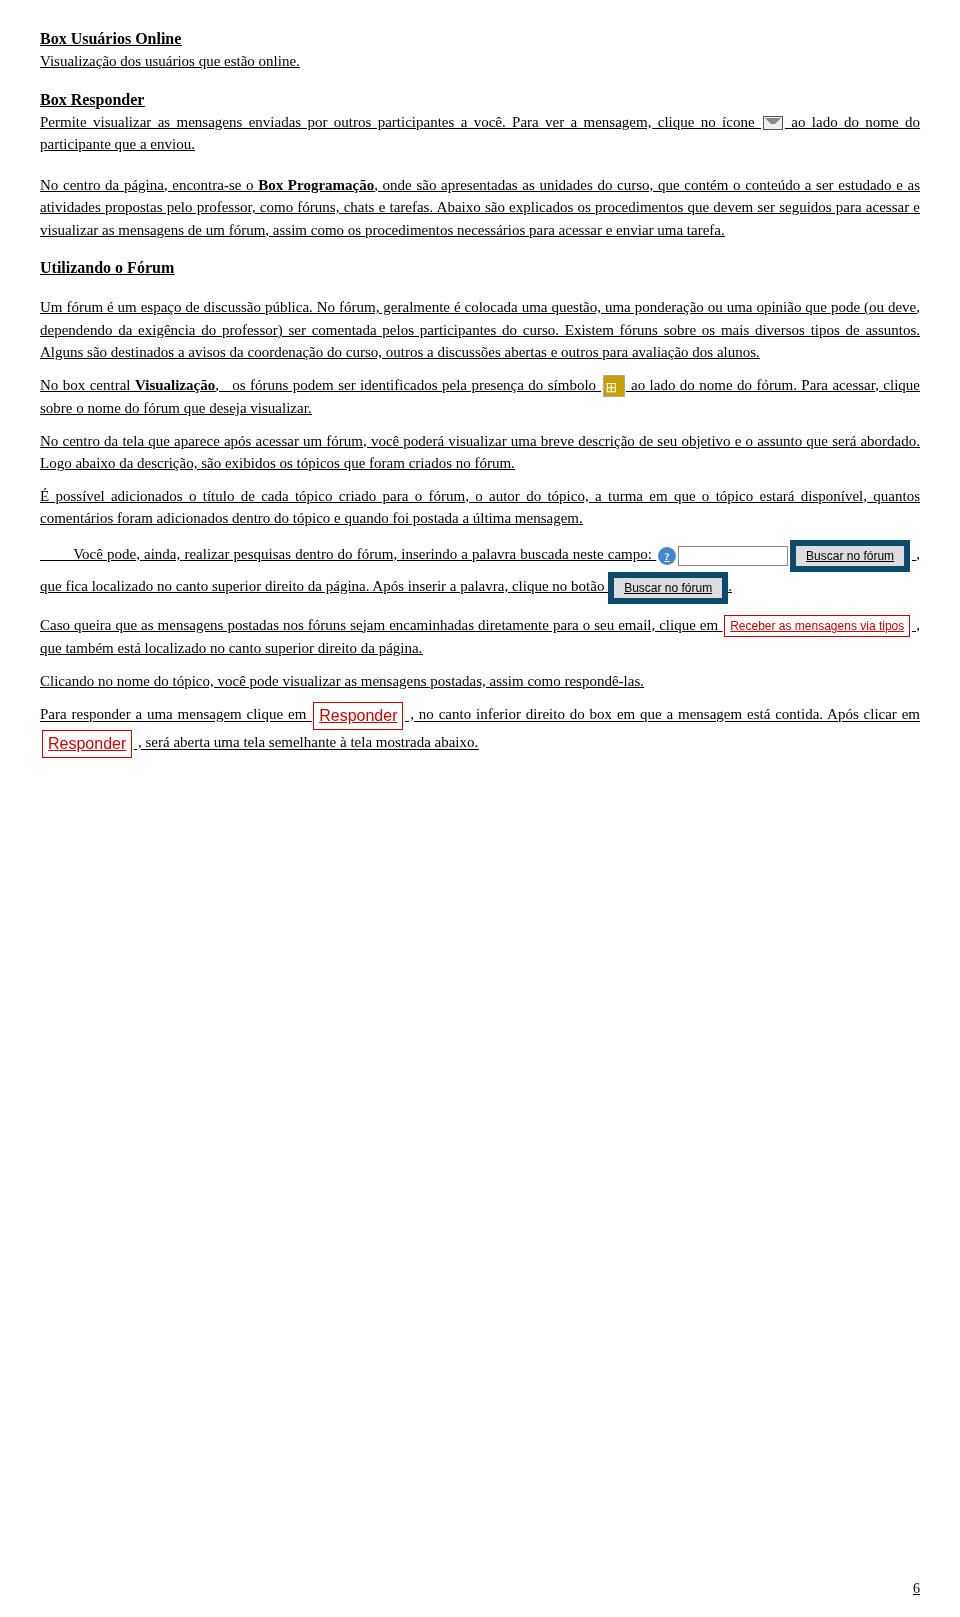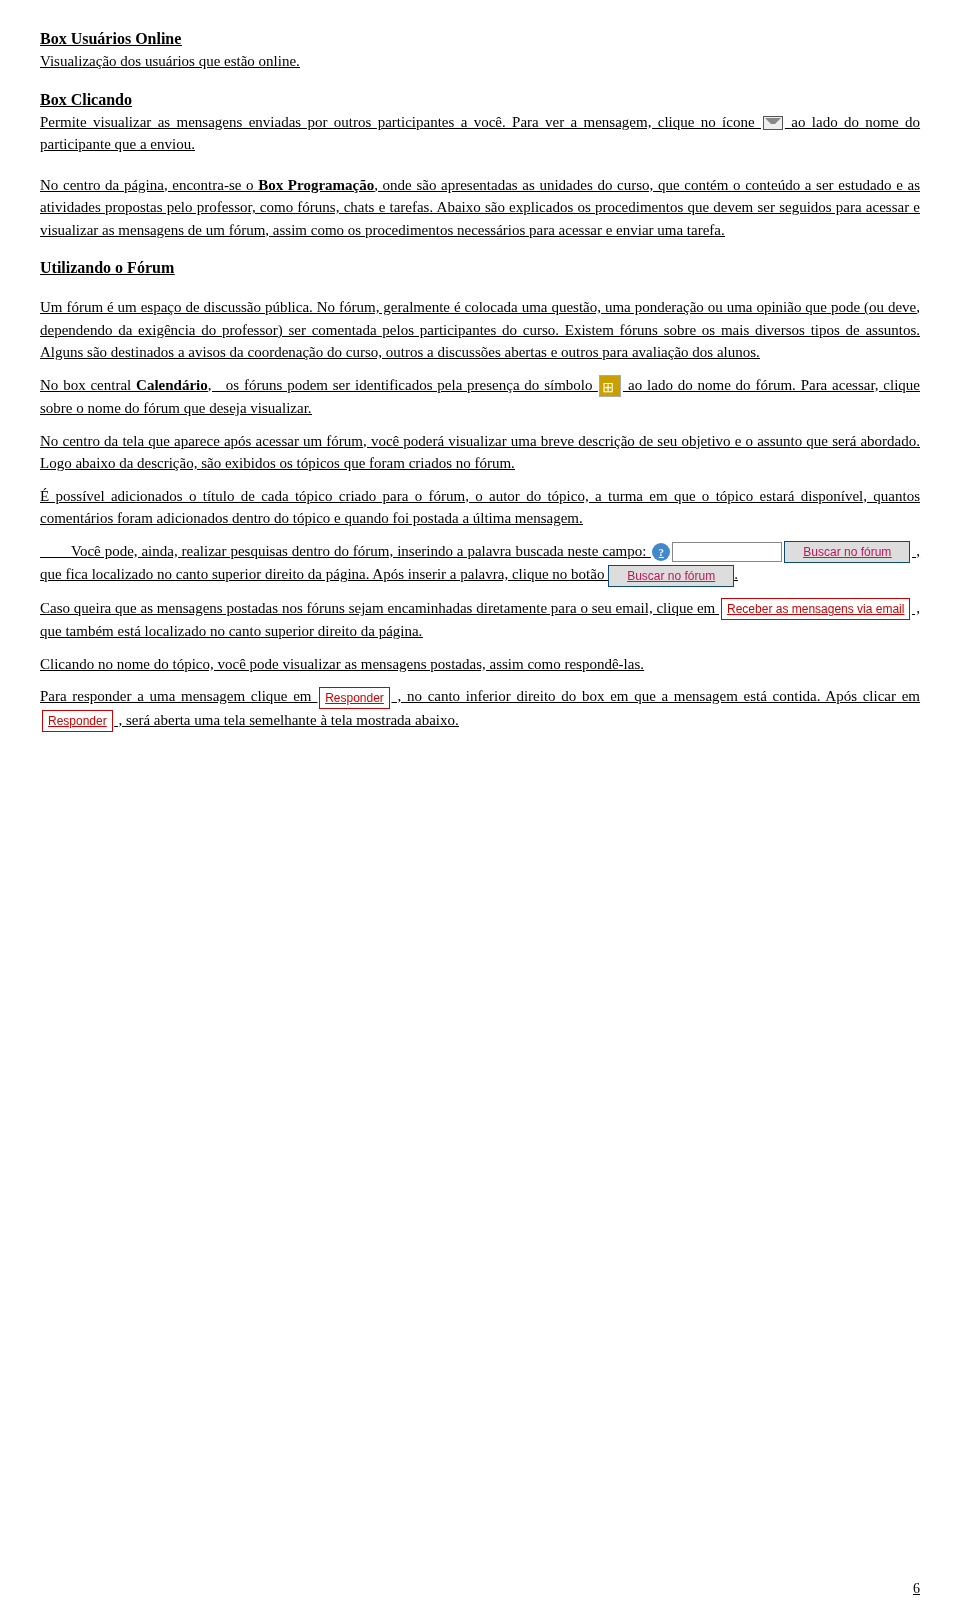--- a/index.html
+++ b/index.html
@@ -83,45 +83,45 @@
     .search-input-mock {
       display: inline-block;
       width: 110px;
       height: 20px;
       border: 1px solid #888;
       background: #fff;
       vertical-align: middle;
     }
     .search-btn {
       display: inline-block;
-      padding: 1px 18px;
-      border: 1px solid #0c4a6e;
+      padding: 1px 10px;
+      border: 6px solid #0c4a6e;
       background: #ddd;
       font-size: 12px;
       font-family: Arial, sans-serif;
       vertical-align: middle;
-      color: #be185d;
+      color: #000000;
     }
     .receive-email-btn {
       display: inline-block;
       padding: 1px 5px;
       border: 1px solid #cc0000;
       background: #fff;
       font-size: 12px;
       font-family: Arial, sans-serif;
       color: #cc0000;
       vertical-align: middle;
       margin: 0 2px;
     }
     .reply-btn {
       display: inline-block;
       padding: 1px 5px;
       border: 1px solid #cc0000;
       background: #fff;
-      font-size: 12px;
+      font-size: 16px;
       font-family: Arial, sans-serif;
       color: #cc0000;
       vertical-align: middle;
       margin: 0 2px;
     }
     .page-number {
       position: fixed;
       bottom: 20px;
       right: 40px;
       font-size: 14px;
@@ -133,62 +133,62 @@
 <body>
 
 <div>
 
   <div class="section">
     <h2>Box Usuários Online</h2>
     <p>Visualização dos usuários que estão online.</p>
   </div>
 
   <div class="section">
-    <h2>Box Clicando</h2>
+    <h2>Box Responder</h2>
     <p>
       <span>Permite visualizar as mensagens enviadas por outros participantes a você. Para ver a mensagem, clique no ícone</span>
       <span class="email-icon"></span>
       <span>ao lado do nome do participante que a enviou.</span>
     </p>
   </div>
 
   <div class="section">
     <p>
       No centro da página, encontra-se o <span class="bold">Box Programação</span>, onde são apresentadas as unidades do curso, que contém o conteúdo a ser estudado e as atividades propostas pelo professor, como fóruns, chats e tarefas. Abaixo são explicados os procedimentos que devem ser seguidos para acessar e visualizar as mensagens de um fórum, assim como os procedimentos  necessários para acessar e enviar uma tarefa.
     </p>
   </div>
 
   <div class="section">
     <h2>Utilizando o Fórum</h2>
     <br>
     <p>
       Um fórum é um espaço de discussão pública. No fórum, geralmente é colocada uma questão, uma ponderação ou uma opinião que pode (ou <u>deve</u>, dependendo da exigência do professor) ser comentada pelos participantes do curso. Existem fóruns sobre os mais diversos tipos de assuntos. Alguns são destinados a avisos da coordenação do curso, outros a discussões abertas e outros para avaliação dos alunos.
     </p>
     <p>
-      No box central <span class="bold">Calendário</span>,&nbsp;&nbsp; os fóruns podem ser identificados pela presença do símbolo <span class="forum-icon"></span> ao lado do nome do fórum. Para acessar, clique sobre o nome do fórum que deseja visualizar.
+      No box central <span class="bold">Visualização</span>,&nbsp;&nbsp; os fóruns podem ser identificados pela presença do símbolo <span class="forum-icon"></span> ao lado do nome do fórum. Para acessar, clique sobre o nome do fórum que deseja visualizar.
     </p>
     <p>
       No centro da tela que aparece após acessar um fórum, você poderá visualizar uma breve descrição de seu objetivo e o assunto que será abordado. Logo abaixo da descrição, são exibidos os tópicos que foram criados no fórum.
     </p>
     <p>
       É possível adicionados o título de cada tópico criado para o fórum, o autor do tópico, a turma em que o tópico estará disponível, quantos comentários foram adicionados dentro do tópico e quando foi postada a última mensagem.
     </p>
     <p>
       &nbsp;&nbsp;&nbsp;&nbsp;&nbsp;&nbsp;&nbsp;&nbsp;Você pode, ainda, realizar pesquisas dentro do fórum, inserindo a palavra buscada neste campo:
       <span class="search-container">
         <span class="help-icon">?</span>
         <span class="search-input-mock"></span>
         <span class="search-btn">Buscar no fórum</span>
       </span>
       , que fica localizado no canto superior direito da página. Após inserir a palavra, clique no botão
       <span class="search-btn">Buscar no fórum</span>.
     </p>
     <p>
       Caso queira que as mensagens postadas nos fóruns sejam encaminhadas diretamente para o seu email, clique em
-      <span class="receive-email-btn">Receber as mensagens via email</span>
+      <span class="receive-email-btn">Receber as mensagens via tipos</span>
       , que também está localizado no canto superior direito da página.
     </p>
     <p>
       Clicando no nome do tópico, você pode visualizar as mensagens postadas, assim como respondê-las.
     </p>
     <p>
       Para responder a uma mensagem clique em
       <span class="reply-btn">Responder</span>
       , no canto inferior direito do box em que a mensagem está contida. Após clicar em
       <span class="reply-btn">Responder</span>

